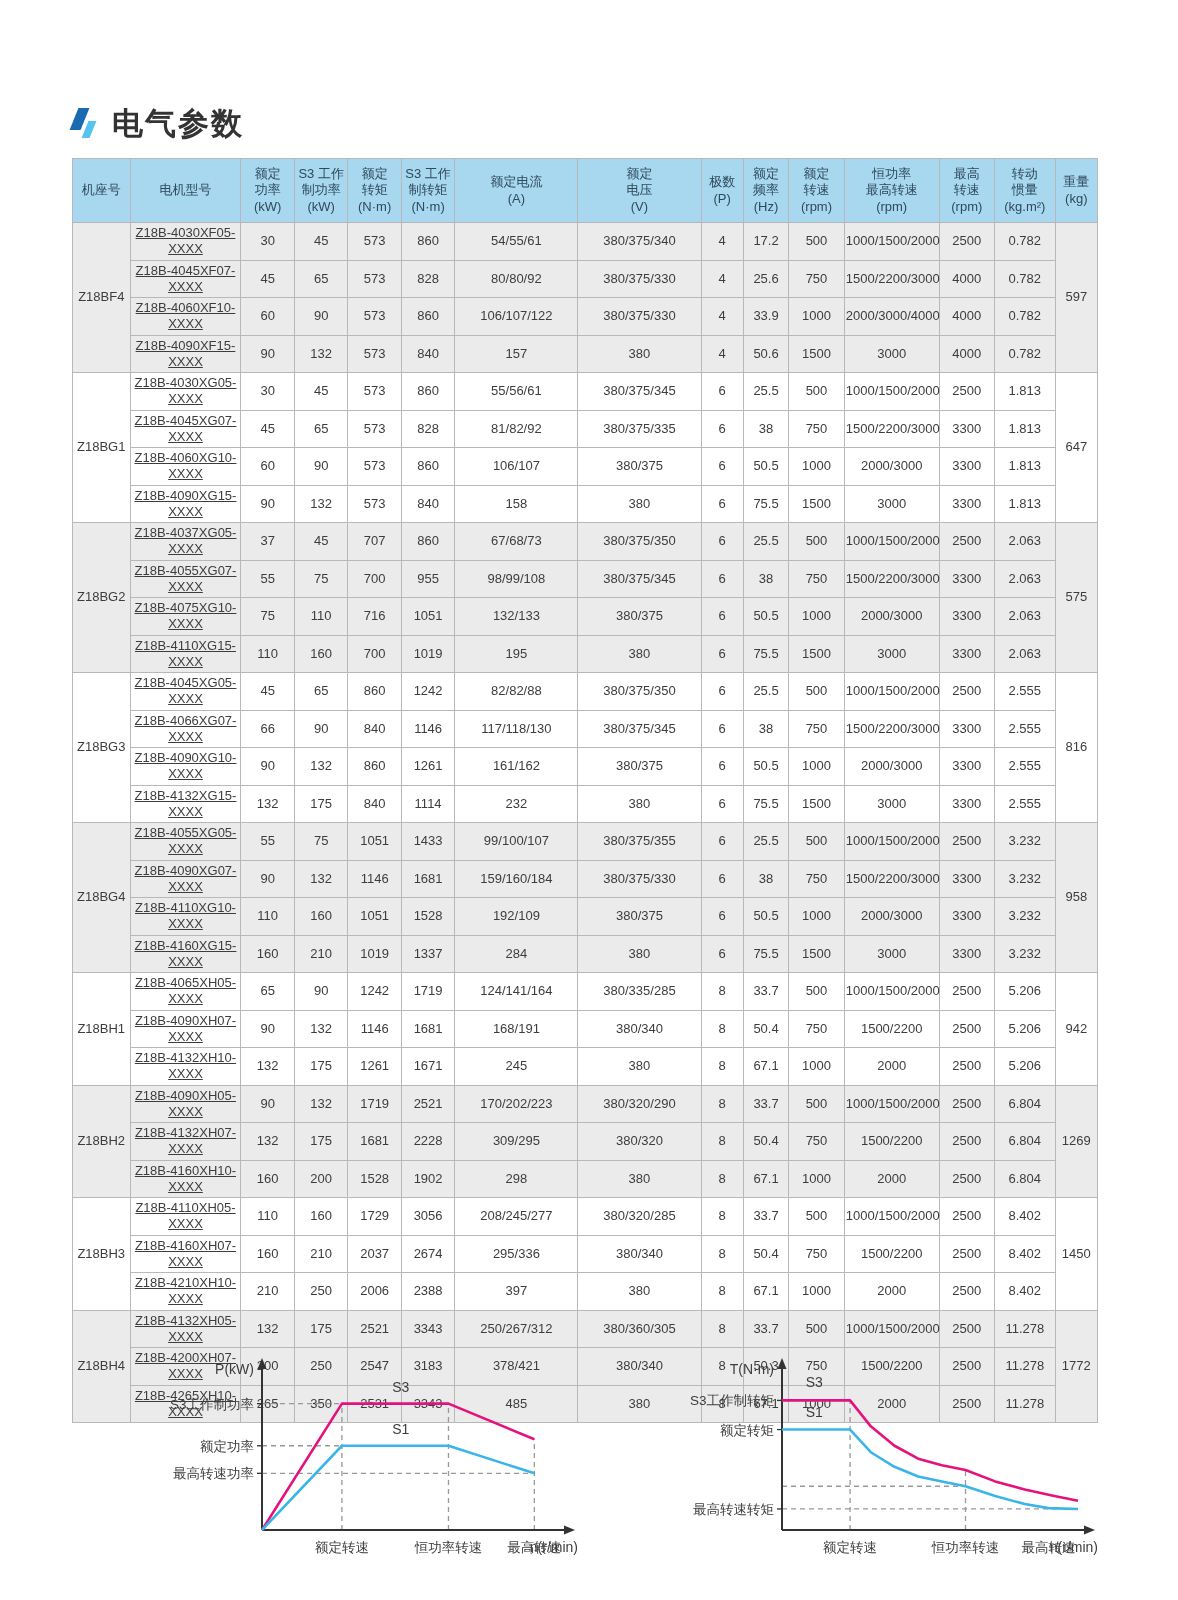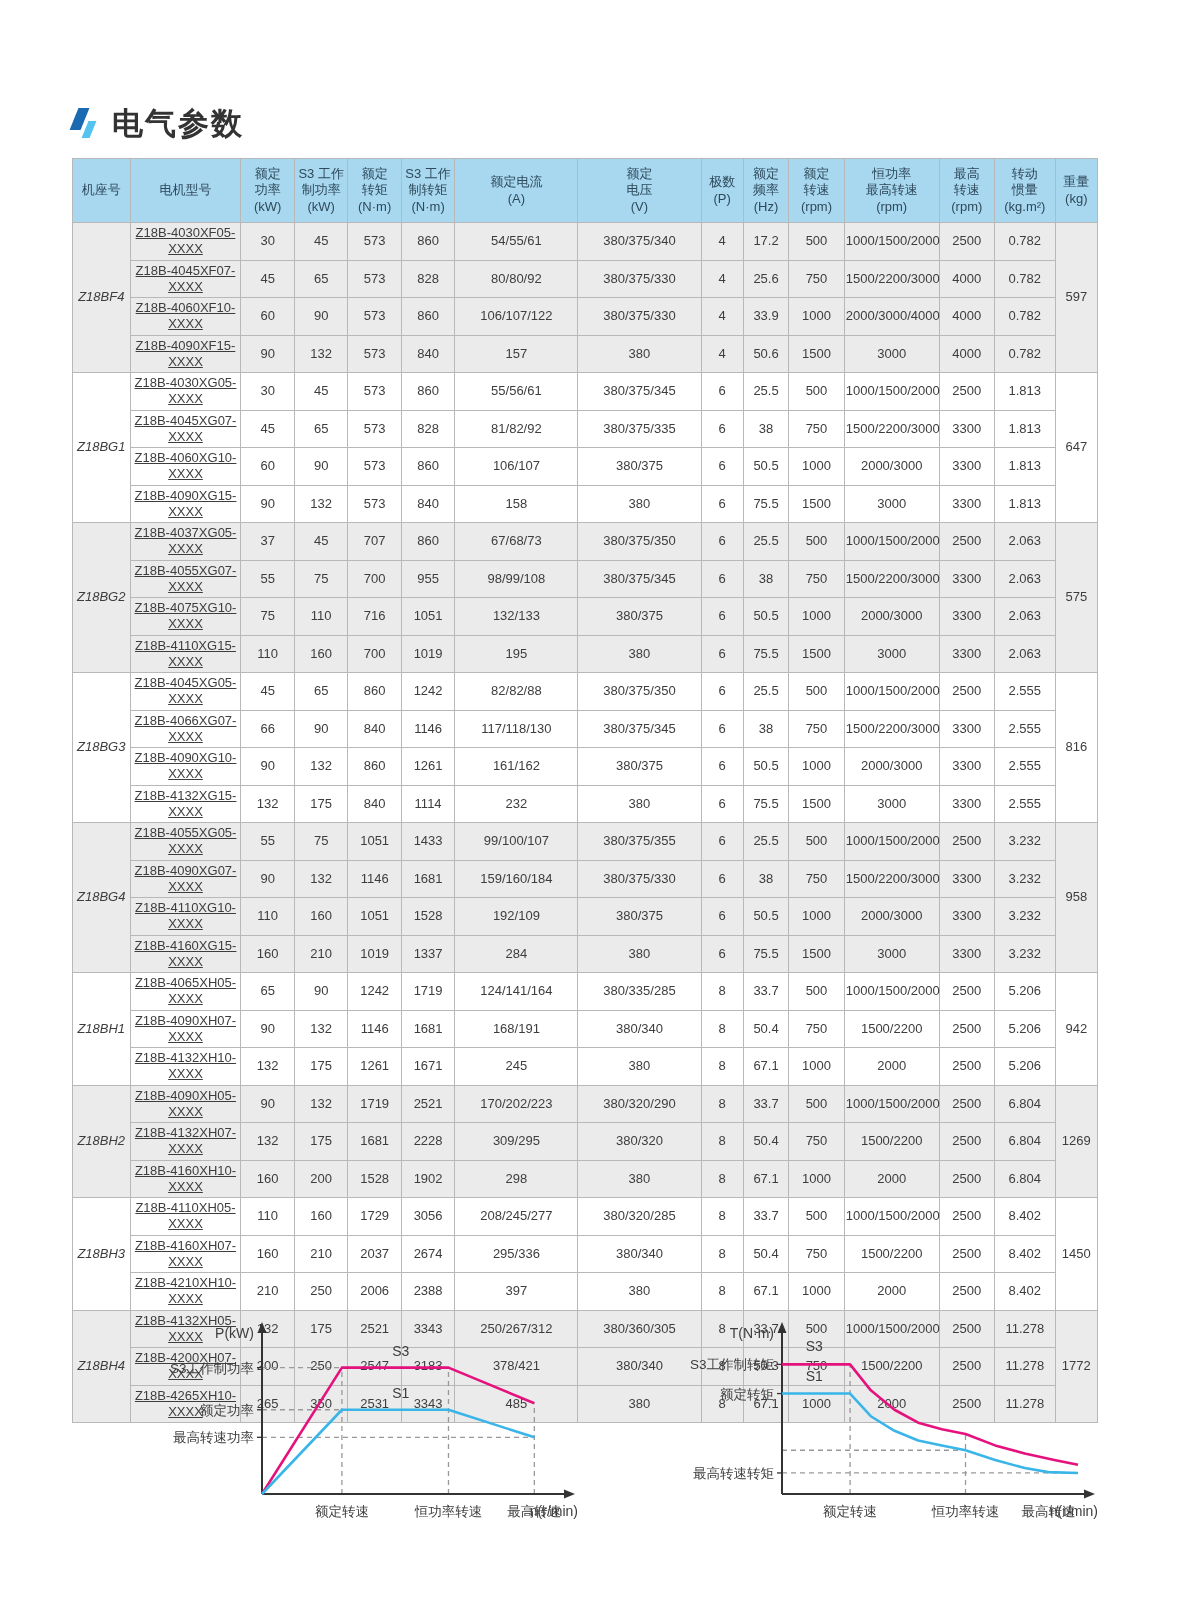--- a/index.html
+++ b/index.html
@@ -36,25 +36,25 @@
   }
   table.spec thead th {
     background:#a8d7f0; color:#2e4a5a; font-weight:normal;
     height:64px; white-space:pre-line; font-size:13px;
   }
   table.spec tbody td { height:35px; color:#3d3d3d; }
   td.model { white-space:pre-line; font-size:12.5px;text-decoration:underline; }
   td.col-cp, td.col-cur, td.col-volt { font-size:12px; }
   tr.g-gray td { background:#ebebeb; }
   tr.g-white td { background:#ffffff; }
-  td.frame { font-size:13px;font-style:italic; }
+  td.frame { font-size:13px; }
 
   
   .charts {
-    position:absolute; left:140px; top:1316px; width:960px;
+    position:absolute; left:140px; top:1352px; width:960px;
     display:flex; justify-content:space-between;
   }
   .chart svg { display:block; }
 </style>
 </head>
 <body>
 
 <div class="sec-title">
   <span class="ti-icon">
     <span class="bar1"></span>

